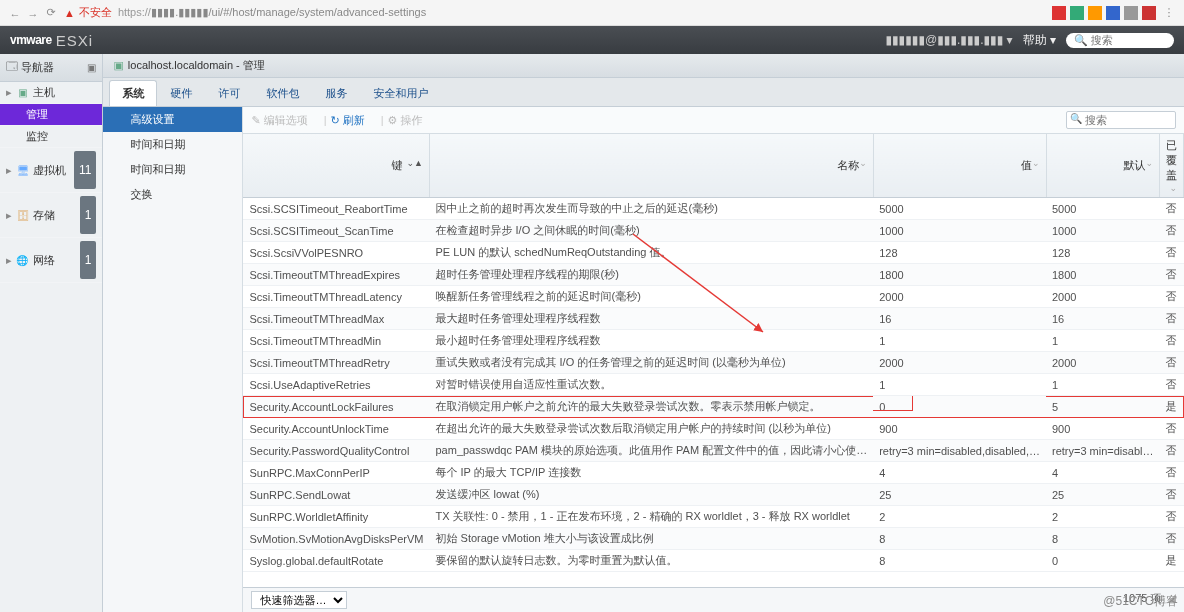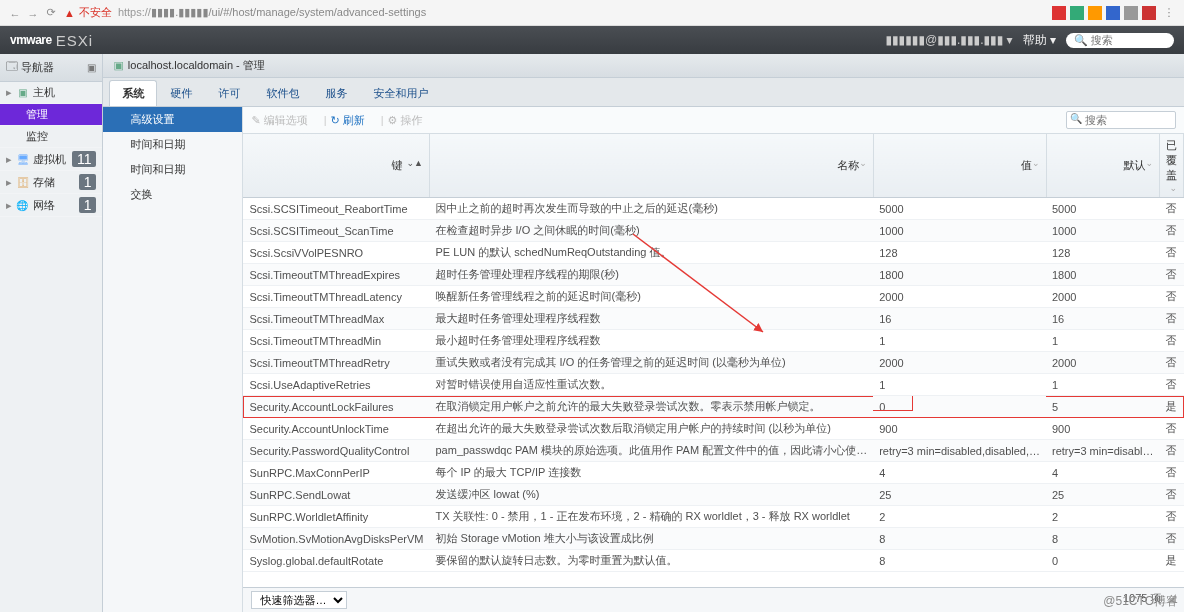--- a/index.html
+++ b/index.html
@@ -31,21 +31,21 @@
 
 .nav-panel { width: 160px; background: #eef1f3; border-right: 1px solid #c5ced6; display: flex; flex-direction: column; }
 .nav-title { background: linear-gradient(#e6eaed,#d7dde2); border-bottom: 1px solid #c5ced6; padding: 4px 6px; font-size: 11px; color: #333; display: flex; align-items: center; }
 .nav-title .pin { margin-left: auto; color: #777; font-size: 10px; }
 .nav-tree { font-size: 11px; color: #333; }
 .tree-row { display: flex; align-items: center; padding: 3px 6px; cursor: pointer; border-bottom: 1px solid #f2f4f6; }
 .tree-row .tw { width: 10px; color: #888; }
 .tree-row .ic { width: 14px; text-align: center; margin-right: 3px; font-size: 10px; }
 .tree-row.selected { background: #6d28d9; color: #fff; }
 .tree-sub { padding-left: 26px; }
-.badge { margin-left: auto; background: #6b7680; color: #fff; border-radius: 2px; padding: 0 5px; font-size: 14px; }
+.badge { margin-left: auto; background: #6b7680; color: #fff; border-radius: 2px; padding: 12px 5px; font-size: 12px; }
 
 .ic-host{color:#6a8;}
 .ic-vm{color:#6af;}
 .ic-ds{color:#da6;}
 .ic-net{color:#5ad;}
 
 
 .content { flex: 1; display: flex; flex-direction: column; background: #f5f7f9; }
 .crumb { background: linear-gradient(#e6eaed,#d7dde2); border-bottom: 1px solid #c5ced6; padding: 4px 10px; font-size: 11px; color: #333; display: flex; align-items: center; }
 .crumb .ic { color: #6a8; margin-right: 4px; }

